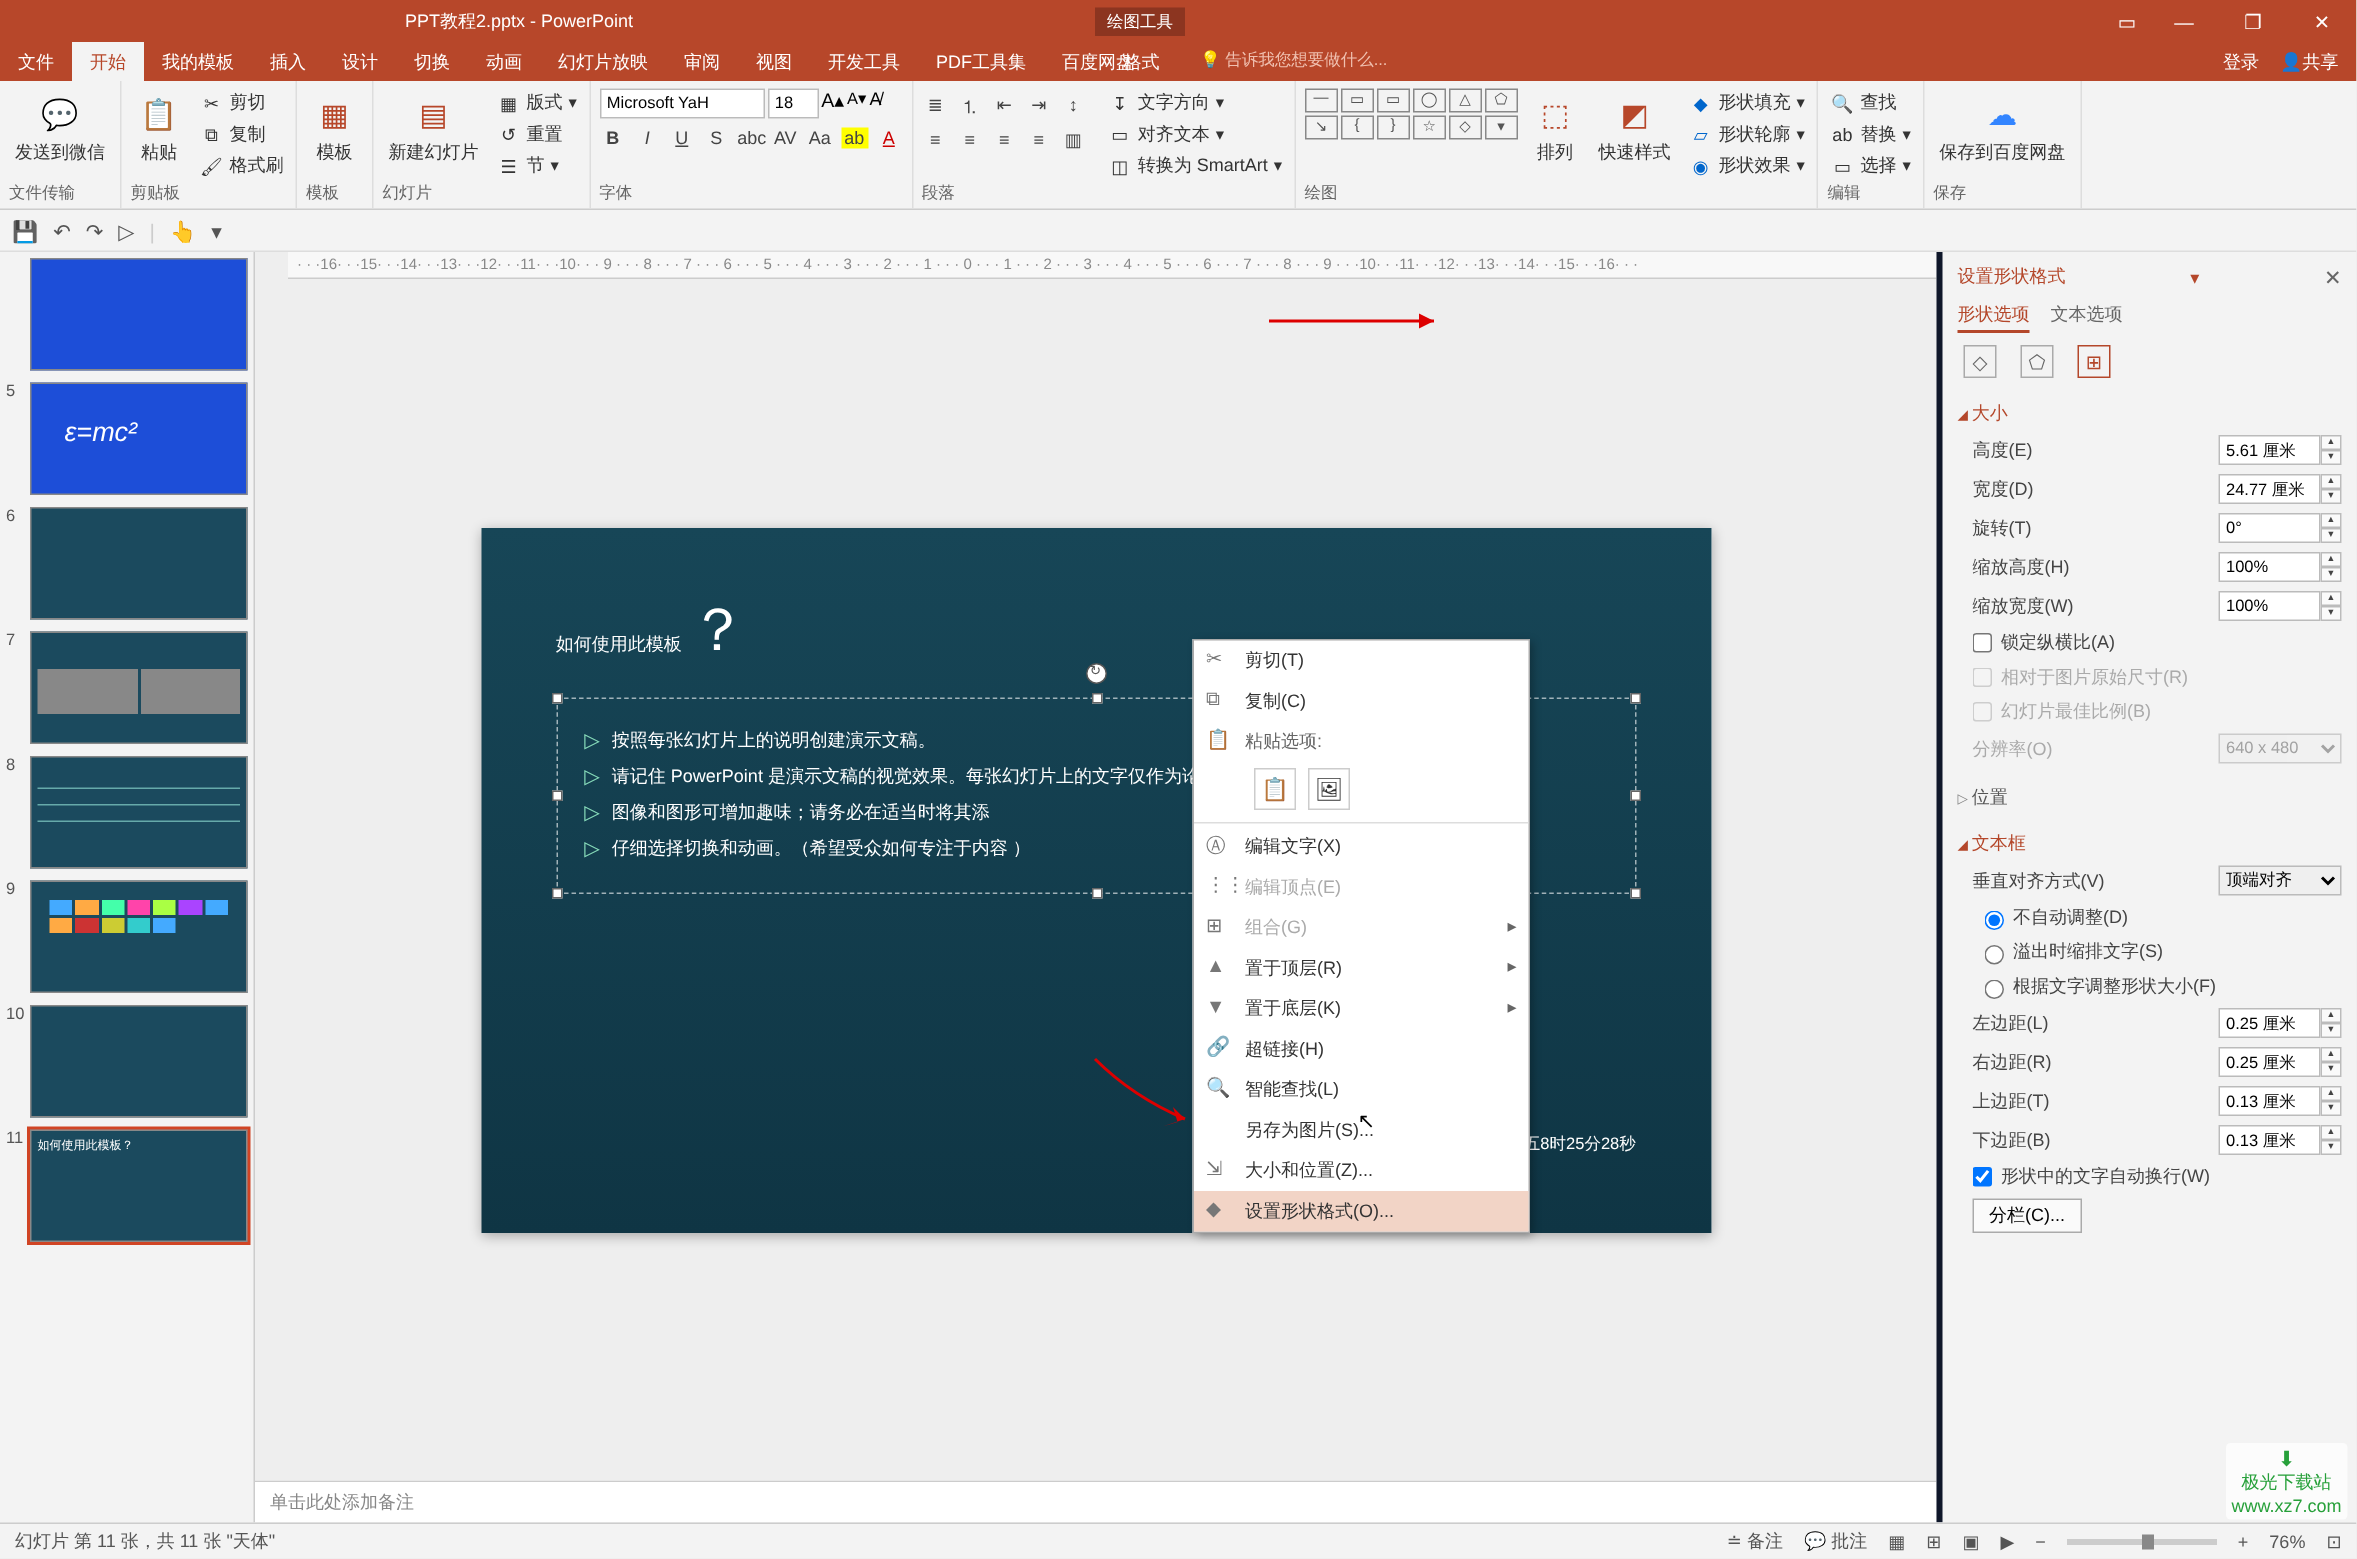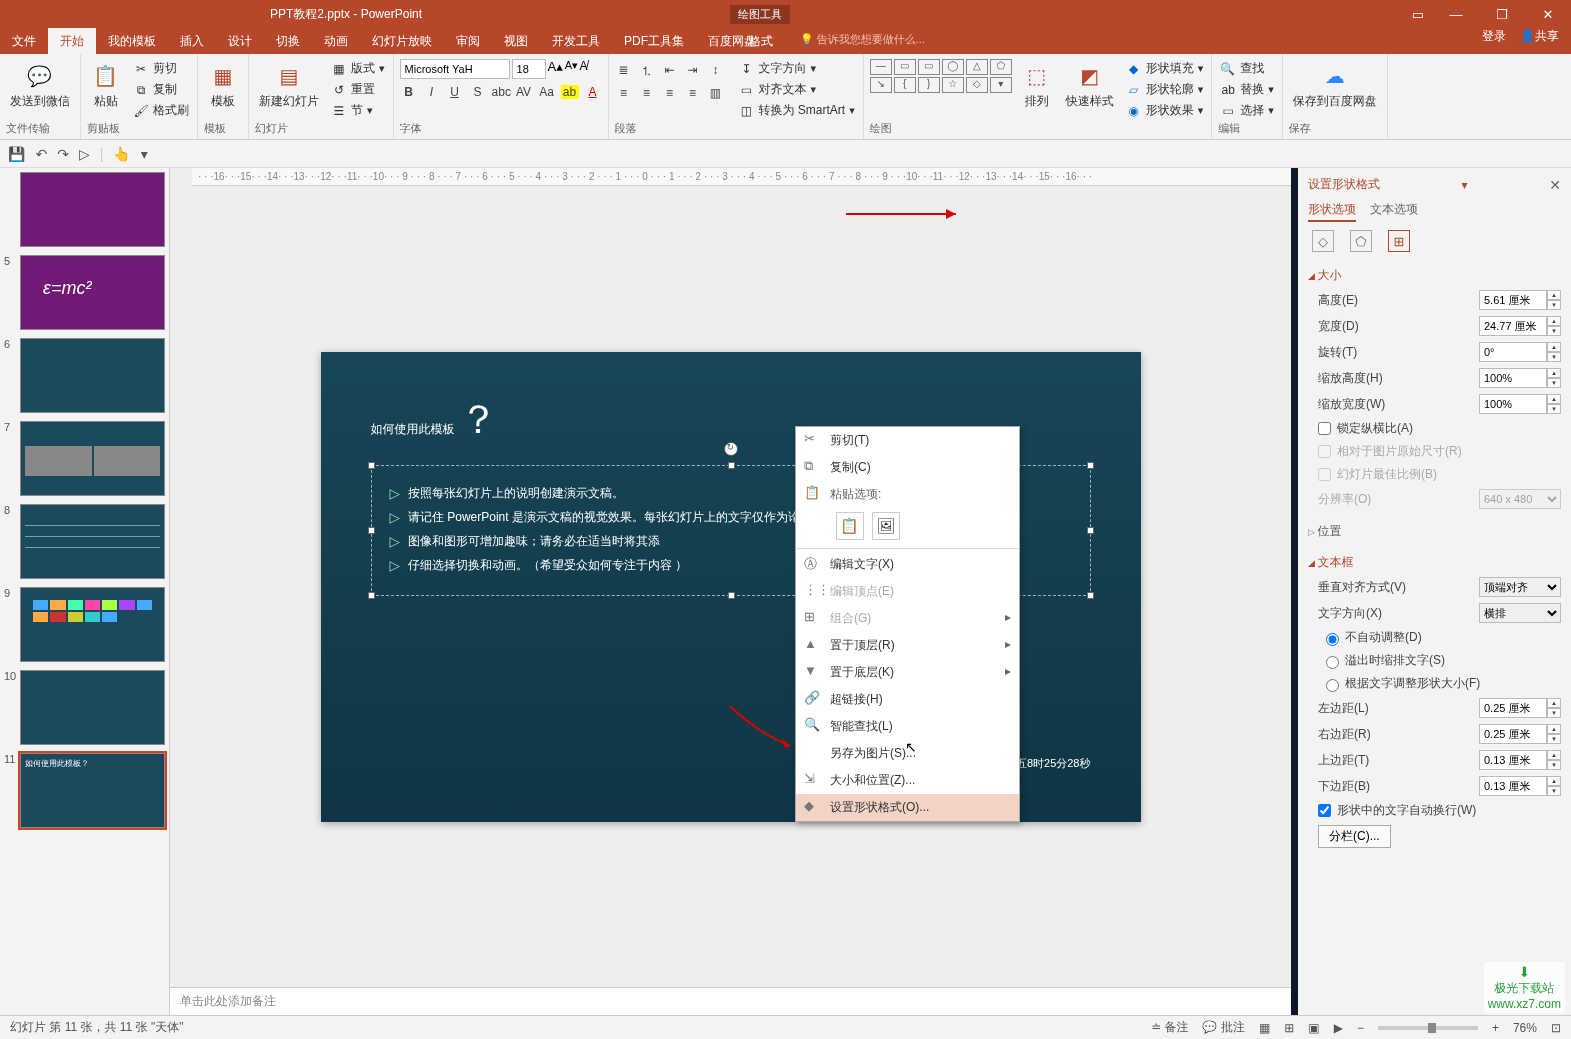--- a/index.html
+++ b/index.html
@@ -7,21 +7,21 @@
 
 
 .titlebar { height:28px; background:#b7472a; display:flex; align-items:center; color:#fff; }
 .titlebar .title { position:absolute; left:270px; font-size:12px; }
 .titlebar .tools-tab { position:absolute; left:730px; padding:2px 8px; background:#8c3520; font-size:11px; }
 .titlebar .wincontrols { margin-left:auto; display:flex; }
 .titlebar .wincontrols div { width:46px; height:28px; display:flex; align-items:center; justify-content:center; font-size:13px; }
 .titlebar .wincontrols .ribopt { width:30px;}
 
 
-.tabs { height:26px; background:#b7472a; display:flex; align-items:flex-start; color:#fff; }
+.tabs { height:26px; background:#b7472a; display:flex; align-items:center; color:#fff; }
 .tabs .tab { padding:5px 12px; font-size:12px; cursor:pointer; }
 .tabs .tab.active { background:#f3f3f3; color:#b7472a; }
 .tabs .fmttab { position:absolute; left:735px; top:28px; padding:5px 14px; color:#fff;}
 .tabs .tellme { position:absolute; left:800px; top:32px; color:#f0c0b0; font-size:11px;}
 .tabs .tellme:before{content:"💡 ";}
 .tabs .signshare { margin-left:auto; display:flex; gap:14px; padding-right:12px;}
 
 
 .ribbon { height:86px; background:#f3f3f3; border-bottom:1px solid #ccc; display:flex; }
 .rgroup { border-right:1px solid #ddd; padding:2px 6px; display:flex; flex-direction:column; justify-content:space-between; }
@@ -43,21 +43,21 @@
 .qat { height:28px; background:#f3f3f3; border-bottom:1px solid #ddd; display:flex; align-items:center; gap:10px; padding:0 8px;}
 .qat span{ color:#555; font-size:14px;}
 
 
 .workarea { position:absolute; top:168px; bottom:24px; left:0; right:0; display:flex; background:#eee;}
 .thumbs { width:170px; background:#f3f3f3; border-right:1px solid #ccc; overflow:hidden; padding:4px;}
 .thumb { display:flex; gap:4px; margin-bottom:8px;}
 .thumb .num{ width:12px; font-size:11px; color:#555;}
 .thumb .slide{ flex:1; height:75px; background:#1b4a5e; border:1px solid #888; position:relative; color:#fff; font-size:7px; overflow:hidden; padding:4px;}
 .thumb.sel .slide{ outline:2px solid #d04424;}
-.thumb .slide.light{ background:#701a75;}
+.thumb .slide.light{ background:#1d4ed8;}
 
 .canvaswrap { flex:1; display:flex; flex-direction:column; position:relative;}
 .ruler-h { height:18px; background:#f8f8f8; border-bottom:1px solid #ccc; margin-left:22px;}
 .ruler-v { width:18px; background:#f8f8f8; border-right:1px solid #ccc; position:absolute; left:0; top:18px; bottom:30px;}
 .canvas { flex:1; background:#eee; display:flex; align-items:center; justify-content:center; position:relative;}
 .slidec { width:820px; height:470px; background:linear-gradient(180deg,#174657,#0f3544); box-shadow:0 2px 8px rgba(0,0,0,.3); position:relative; color:#fff; padding:40px 50px;}
 .slidec h1{ font-size:28px; font-weight:400;}
 .slidec h1 .q{ font-size:40px; margin-left:4px;}
 .textbox { border:1px dashed rgba(255,255,255,.6); padding:14px 18px; margin-top:18px; position:relative;text-align:center;}
 .textbox .bul{ display:flex; gap:8px; margin:4px 0; font-size:13.5px; line-height:1.5;}
@@ -83,21 +83,21 @@
 .ctxmenu hr{ border:none; border-top:1px solid #ddd; margin:2px 0;}
 .cursor-arrow{position:absolute; left:735px; top:553px; font-size:14px; color:#000; z-index:11;}
 
 .notes { height:28px; background:#fff; border-top:1px solid #ccc; padding:5px 10px; color:#888; font-size:12px;}
 
 .redarrow{ position:absolute; z-index:8; pointer-events:none;}
 .redarrow.a1{ left:555px; top:515px; width:80px; height:50px;}
 .redarrow.a2{ right:320px; top:18px; width:130px; height:20px;}
 
 
-.pane { width:280px; background:#f3f3f3; border-left:7px solid #0f172a; padding:8px 10px; overflow:auto; position:relative;}
+.pane { width:280px; background:#f3f3f3; border-left:4px solid #0f172a; padding:8px 10px; overflow:auto; position:relative;}
 .pane .ptitle{ color:#b4472a; font-size:15px; padding-bottom:4px; display:flex; justify-content:space-between; align-items:center;}
 .pane .ptitle .cls{ color:#666; font-size:14px;}
 .pane .subtabs{ display:flex; gap:14px; font-size:12px; margin:4px 0 8px;}
 .pane .subtabs span.active{ color:#b4472a; border-bottom:2px solid #b4472a; padding-bottom:2px;}
 .pane .subtabs span{ color:#666;}
 .pane .iconrow{ display:flex; gap:16px; margin:8px 0 12px; padding-left:4px;}
 .pane .iconrow span{ width:22px;height:22px;border:1px solid #aaa; display:flex;align-items:center;justify-content:center; font-size:13px; color:#666;}
 .pane .iconrow span.active{ border-color:#b4472a; color:#b4472a;}
 .pane .sec{ margin-bottom:8px;}
 .pane .sechead{ font-size:12px; color:#b4472a; padding:3px 0; cursor:pointer;}
@@ -571,24 +571,20 @@
     <div class="sec">
         <div class="sechead col">位置</div>
       </div>
 
     <div class="sec">
       <div class="sechead">文本框</div>
       <div class="row">
           <span>垂直对齐方式(V)</span>
           <select><option>顶端对齐</option></select>
         </div>
-      <div class="row">
-          <span>文字方向(X)</span>
-          <select><option>横排</option></select>
-        </div>
       <div class="rad">
           <input type="radio" name="fit" checked="" style="">
           <span>不自动调整(D)</span>
         </div>
       <div class="rad">
           <input type="radio" name="fit" style="">
           <span>溢出时缩排文字(S)</span>
         </div>
       <div class="rad">
           <input type="radio" name="fit" style="">

